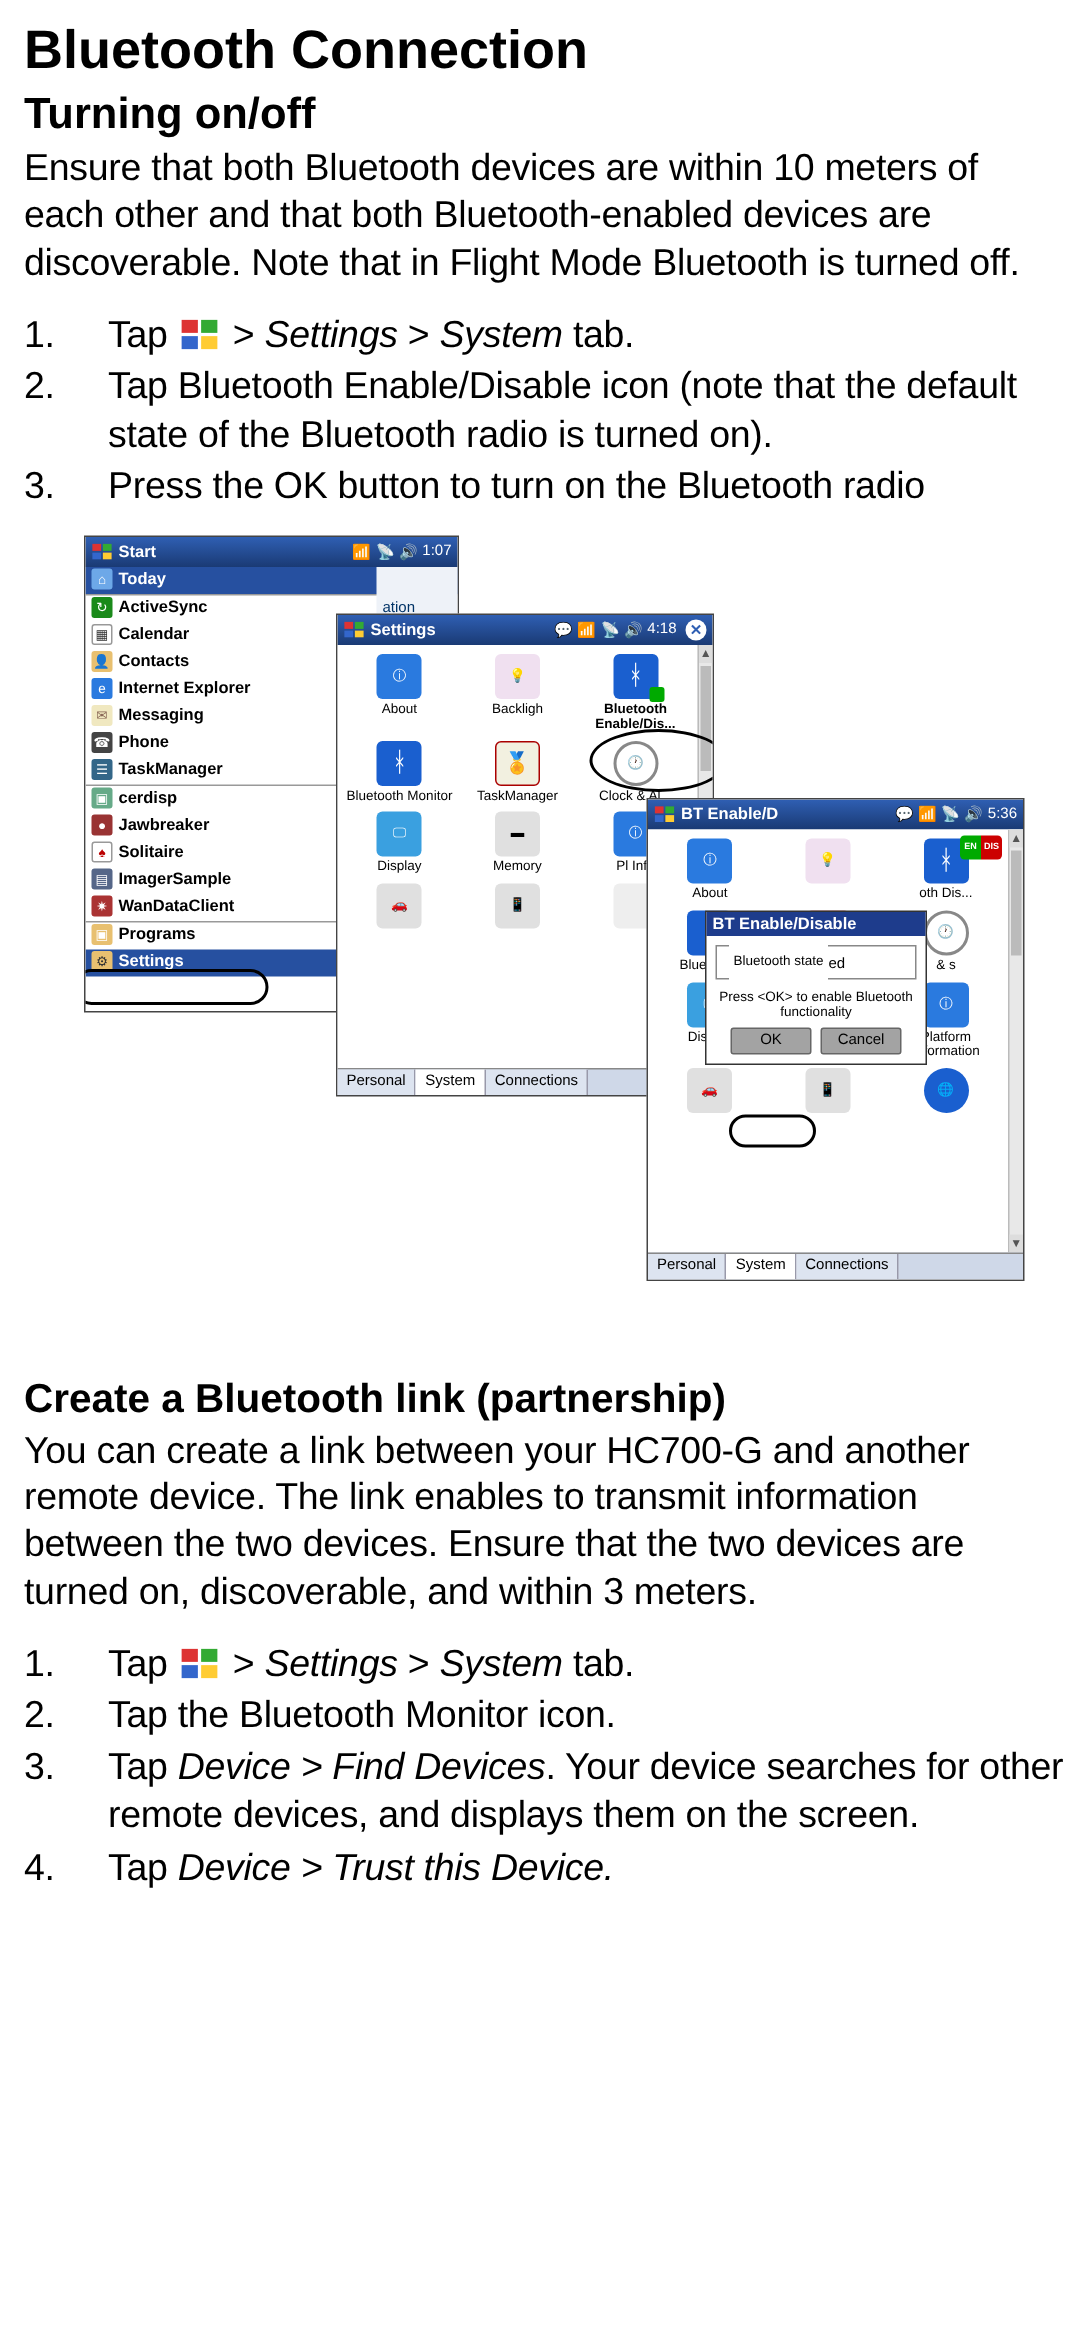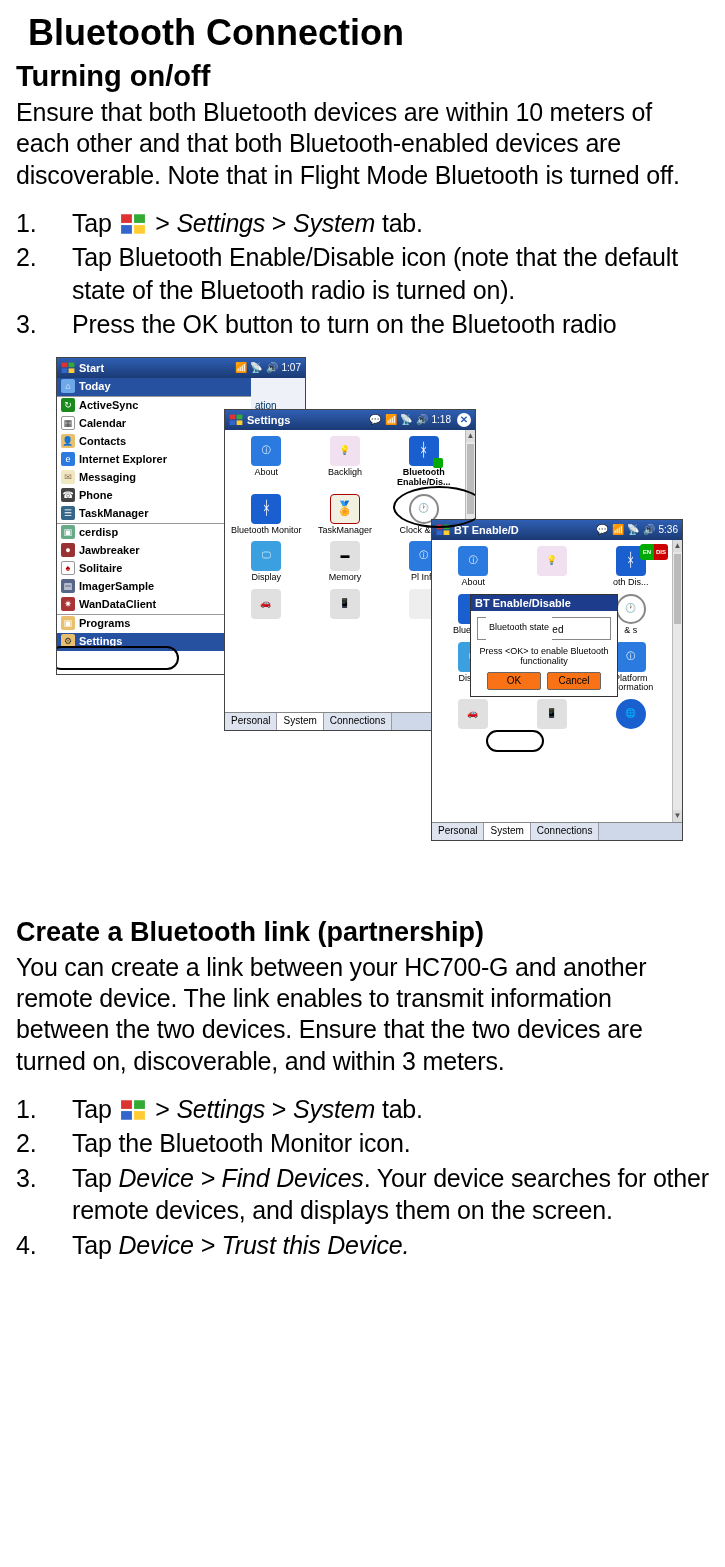--- a/index.html
+++ b/index.html
@@ -9,21 +9,21 @@
     font-family: Arial, Helvetica, sans-serif;
     background: #fff;
     width: 725px;
   }
   .page {
     padding: 12px 16px 12px 16px;
   }
   .h1 {
     font-size: 36px;
     font-weight: 700;
-    margin: 0 0 6px 12px;
+    margin: 0 0 6px 0;
   }
   .h2 {
     font-size: 29px;
     font-weight: 700;
     margin: 0 0 4px 0;
   }
   .h3 {
     font-size: 27px;
     font-weight: 700;
     margin: 20px 0 4px 0;
@@ -77,21 +77,21 @@
     position: absolute;
     border: 1px solid #444;
     background: #fff;
     overflow: hidden;
   }
   
   .shot1 { left: 0; top: 0; width: 250px; height: 318px; }
   
   .shot2 { left: 168px; top: 52px; width: 252px; height: 322px; }
   
-  .shot3 { left: 375px; top: 162px; width: 252px; height: 322px; }
+  .shot3 { left: 375px; top: 175px; width: 252px; height: 322px; }
 
   
   .wm-title {
     background: linear-gradient(#2f5fb3, #1a3a74);
     color: #fff;
     font-size: 11px;
     height: 20px;
     display: flex;
     align-items: center;
     padding: 0 4px;
@@ -266,21 +266,21 @@
     position: relative;
   }
   .bt-group .leg {
     position: absolute; top: -7px; left: 8px;
     background: #fff; padding: 11px 3px; font-size: 9px;
   }
   .bt-dialog .msg { font-size: 9px; margin: 3px 6px 6px; }
   .bt-dialog .btns { display:flex; justify-content:center; gap:6px; padding-bottom:6px;}
   .bt-dialog .btns button {
     font-size: 10px; width: 54px; height: 18px;
-    border: 1px solid #666; background: #f97316; border-radius: 2px;
+    border: 1px solid #666; background: #a3a3a3; border-radius: 2px;
   }
   .en-dis-icon {
     position:absolute; right:14px; top:24px; width:28px; height:16px;
     display:flex; z-index:3;
   }
   .en-dis-icon .half {
     flex:1; font-size:6px; color:#fff; text-align:center; line-height:16px; font-weight:700;
   }
   .en-dis-icon .en { background:#0a0; border-radius: 3px 0 0 3px;}
   .en-dis-icon .dis { background:#c00; border-radius: 0 3px 3px 0;}
@@ -431,21 +431,21 @@
               <rect x="1" y="11" width="10" height="8" fill="#36c"></rect>
               <rect x="13" y="11" width="10" height="8" fill="#fc3"></rect>
             </svg>
         </span>
         <span class="title-txt">Settings</span>
         <span class="right">
           <span>💬</span>
           <span>📶</span>
           <span>📡</span>
           <span>🔊</span>
-          <span>1:18</span>
+          <span>4:18</span>
           <span class="x-btn">✕</span>
         </span>
       </div>
       <div class="settings-body">
         <div class="icon-grid">
           <div class="gicon">
               <div class="gi about">ⓘ</div>
               <div>About</div>
             </div>
           <div class="gicon">

